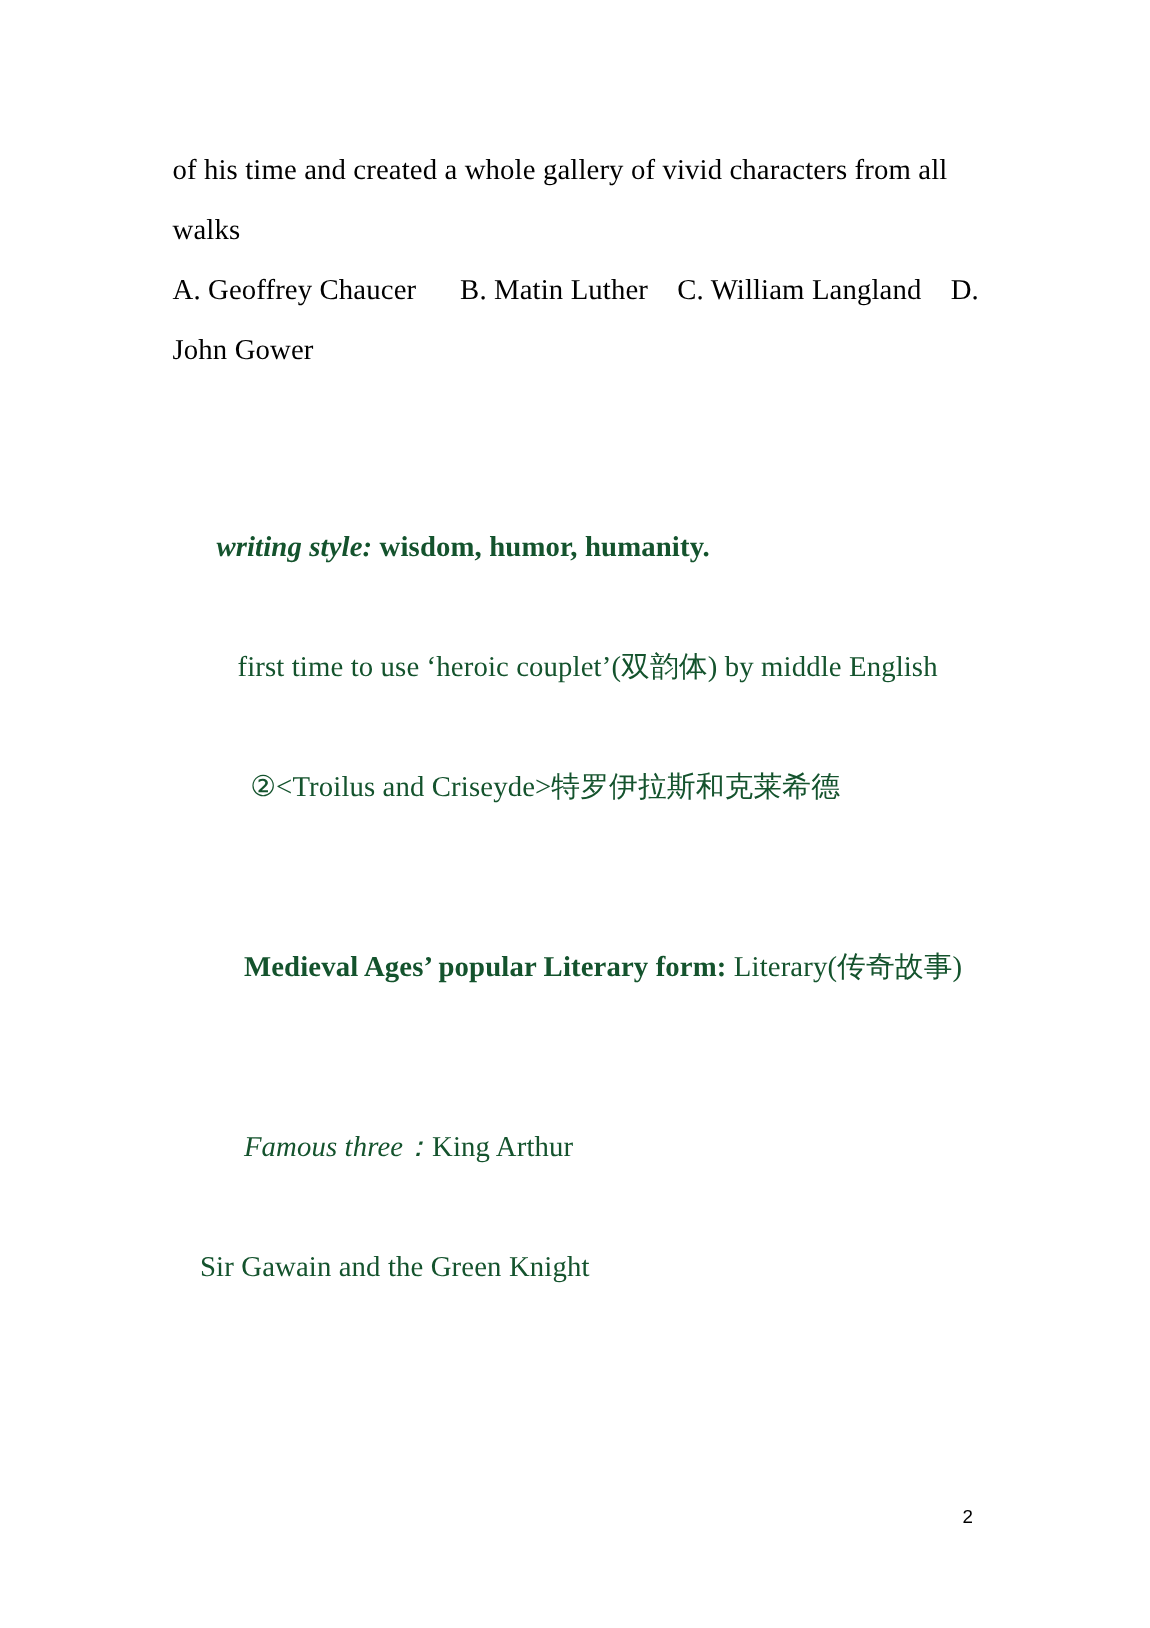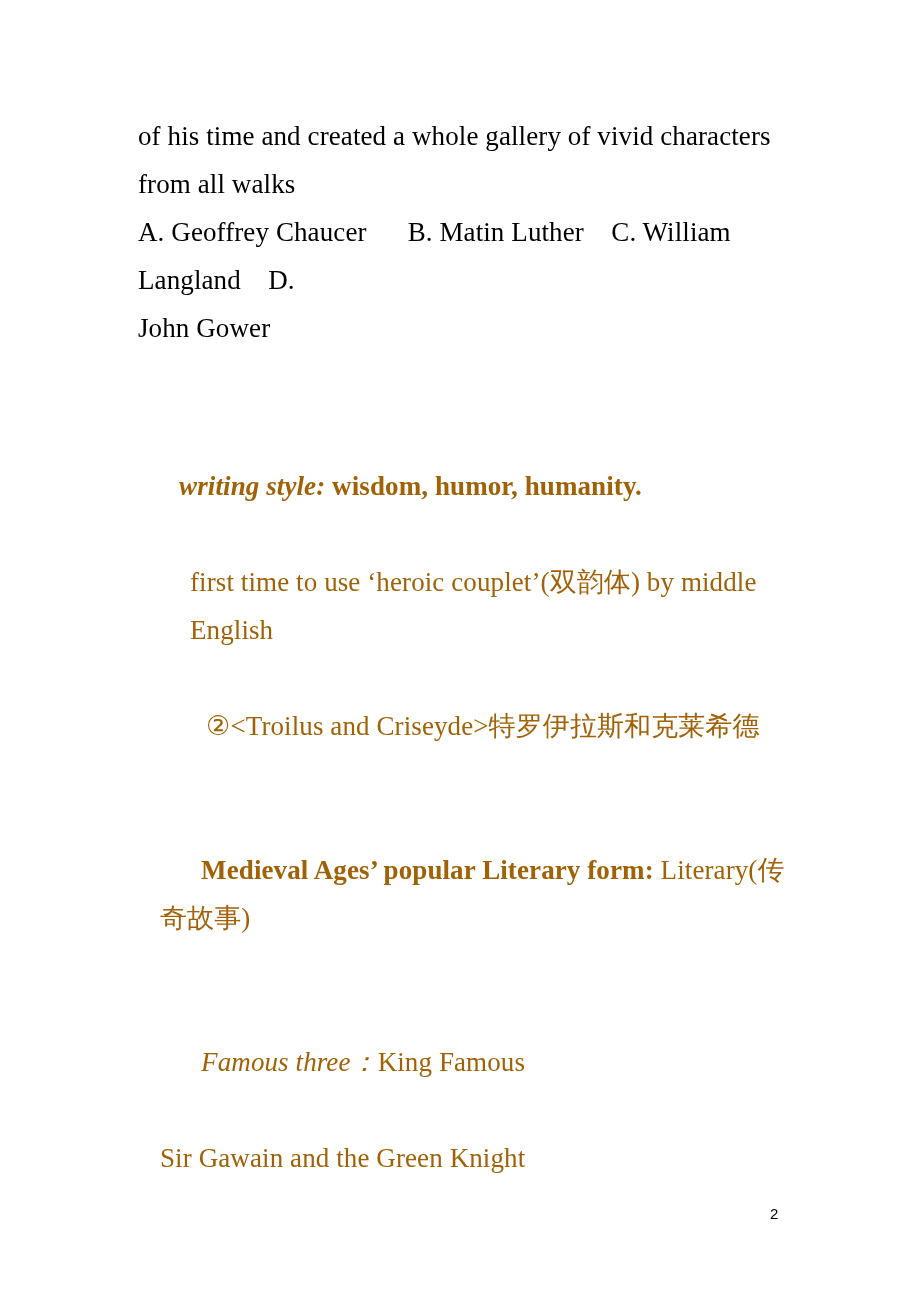--- a/index.html
+++ b/index.html
@@ -26,28 +26,28 @@
 
   .content {
     position: absolute;
     left: 138px;
     top: 112px;
     width: 650px;
   }
 
   
   .line {
-    font-size: 27px;
+    font-size: 23px;
     line-height: 48px;
     white-space: pre-wrap;
     letter-spacing: 0.1px;
   }
 
   .blk { color: #000000; }
-  .blue { color: #a16207; }
+  .blue { color: #14532d; }
 
   .bold { font-weight: bold; }
   .ital { font-style: italic; }
   .gap-large { height: 62px; }
 
   
   .ind-0 { margin-left: 0px; }
   .ind-1 { margin-left: 22px; }
   .ind-2 { margin-left: 27px; }
   .ind-3 { margin-left: 52px; }
@@ -86,21 +86,21 @@
     <div class="line blue ind-2">
       <span class="cjk">②</span><span>&lt;Troilus and Criseyde&gt;特罗伊拉斯和克莱希德</span>
     </div>
 
 
     <div class="line blue ind-1">
       <span class="bold">Medieval Ages’ popular Literary form:</span><span> Literary(传奇故事)</span>
     </div>
 
     <div class="line blue ind-1">
-      <span class="ital">Famous three：</span><span>King Famous</span>
+      <span class="ital">Famous three：</span><span>King Arthur</span>
     </div>
 
     <div class="line blue ind-1">Sir Gawain and the Green Knight</div>
 
   </div>
 
   <div class="page-number">2</div>
 
 </div>
 

